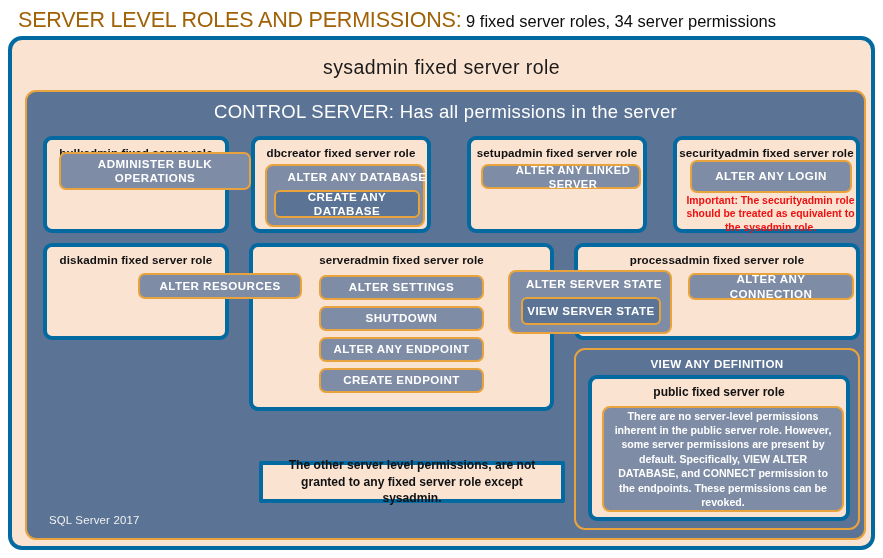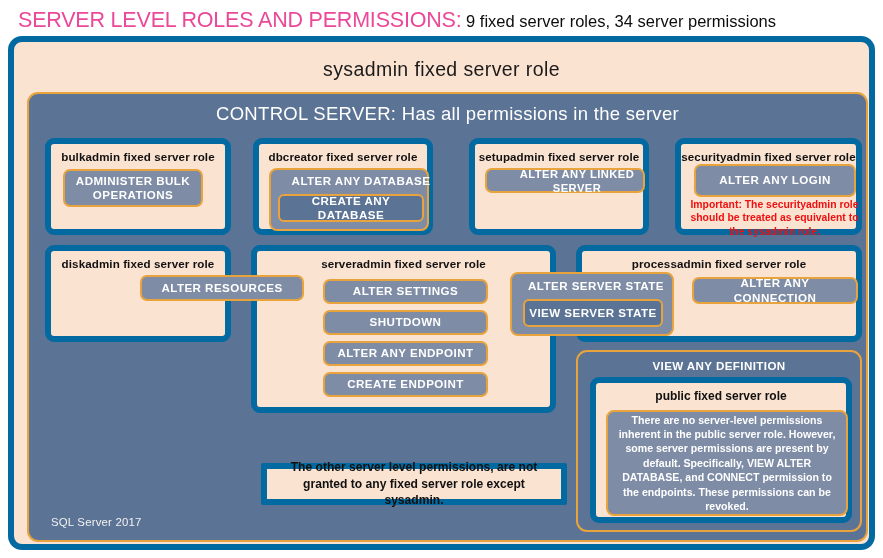--- a/index.html
+++ b/index.html
@@ -22,33 +22,33 @@
     top: 8px;
     width: 850px;
     height: 28px;
     white-space: nowrap;
     color: #111111;
   }
   #header .h-strong {
     font-size: 21.5px;
     letter-spacing: -0.2px;
     font-weight: 400;
-    color: #ec4899;
+    color: #a16207;
     text-align: center;
   }
   #header .h-rest {
     font-size: 16.5px;
     font-weight: 400;
     color: #0d0d0d;
   }
 
   
   .peach {
     background: #fbe3d2;
-    border: 6px solid #0369a1;
+    border: 4px solid #0369a1;
     border-radius: 10px;
     box-sizing: border-box;
   }
   .slate {
     background: #7e8ca6;
     border: 2px solid #e8a33d;
     border-radius: 7px;
     box-sizing: border-box;
   }
   .slate-dark {
@@ -169,21 +169,21 @@
 </div>
 
 <div class="abs peach" id="sysadmin-box">
   <div id="sysadmin-title">sysadmin fixed server role</div>
 
   <div class="abs slate-dark" id="control-server-box">
     <div id="control-server-title">CONTROL SERVER: Has all permissions in the server</div>
 
     <div class="abs peach role-card" style="left:16px; top:44px; width:186px; height:97px;">
       <div class="role-title">bulkadmin fixed server role</div>
-      <div class="abs slate perm" style="left:12px; top:25px; width:140px; height:38px;">ADMINISTER  BULK OPERATIONS</div>
+      <div class="abs slate perm" style="left:12px; top:12px; width:192px; height:38px;">ADMINISTER  BULK OPERATIONS</div>
     </div>
 
     <div class="abs peach role-card" style="left:224px; top:44px; width:180px; height:97px;">
       <div class="role-title">dbcreator fixed server role</div>
       <div class="abs slate" style="left:10px; top:24px; width:160px; height:63px; border-radius:8px;">
         <div class="perm" style="position:absolute; left:0; top:2px; width:100%; height:19px;padding-left:12px;">ALTER ANY DATABASE</div>
         <div class="abs slate-dark perm" style="left:7px; top:24px; width:146px; height:28px; border-radius:6px;">CREATE ANY DATABASE</div>
       </div>
     </div>
 

